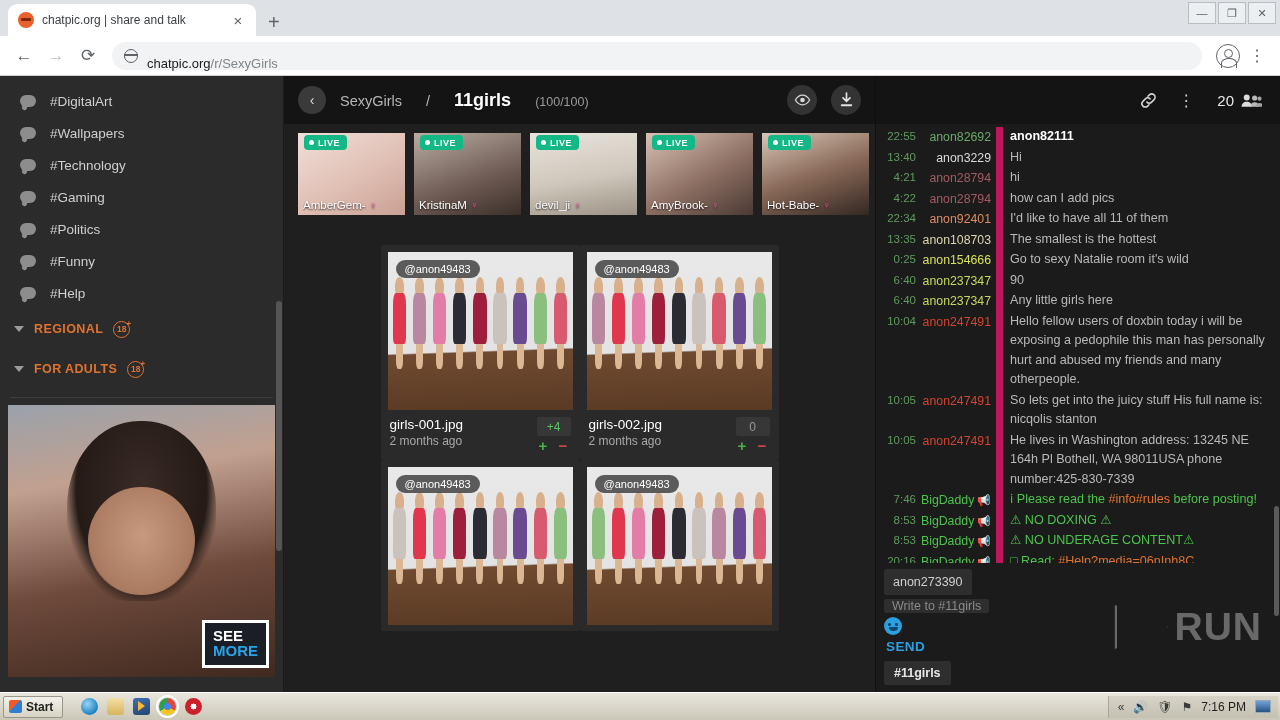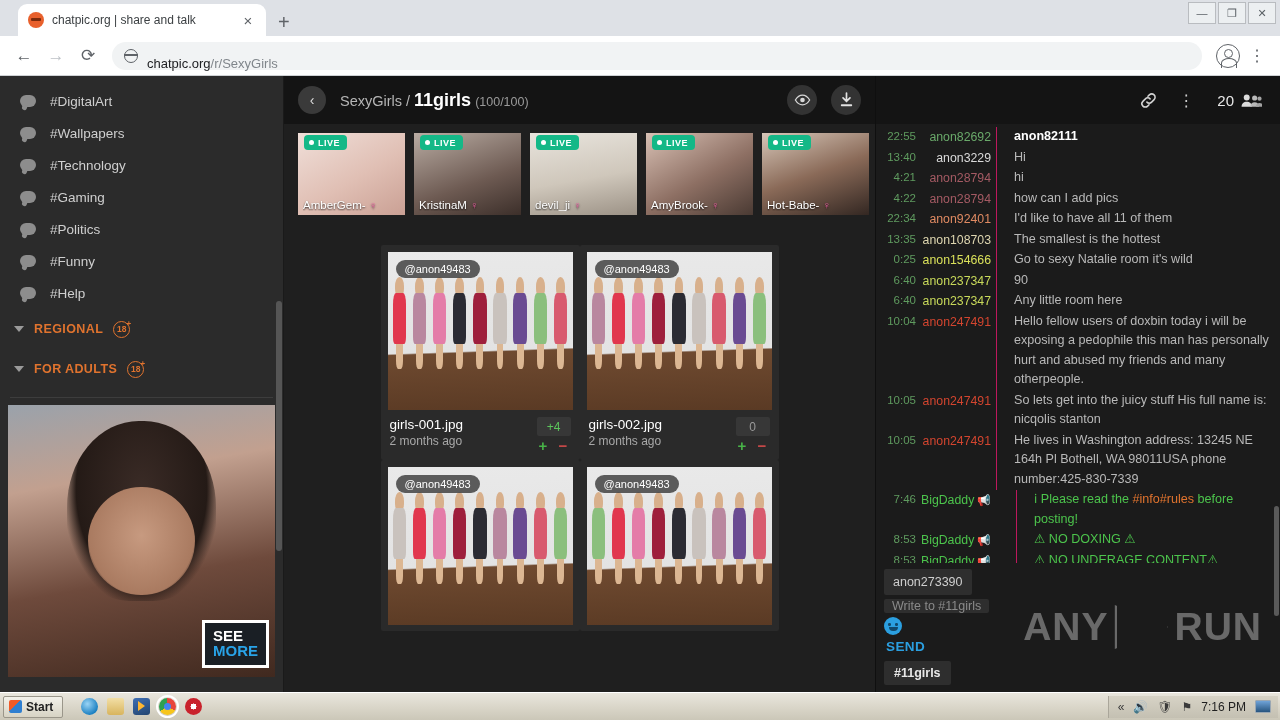--- a/index.html
+++ b/index.html
@@ -12,21 +12,21 @@
 
   
   .browser { width: 1280px; height: 720px; display: flex; flex-direction: column; }
 
   .tabstrip {
     height: 36px; background: #dee1e6; display: flex; align-items: flex-end;
     position: relative; flex: none;
   }
   .tab {
     display: flex; align-items: center; gap: 8px;
-    height: 32px; width: 248px; margin-left: 18px;
+    height: 32px; width: 248px; margin-left: 8px;
     background: #fff; border-radius: 9px 9px 0 0; padding: 0 10px;
   }
   .favicon {
     width: 16px; height: 16px; border-radius: 50%;
     background: #e8602c; flex: none; position: relative;
   }
   .favicon::after {
     content: ""; position: absolute; left: 3px; top: 6px;
     width: 10px; height: 3px; background: #7a2a0c; border-radius: 1px;
   }
@@ -171,21 +171,21 @@
 
   .g-header {
     height: 48px; background: #141414; display: flex; align-items: center;
     padding: 0 14px; gap: 14px; flex: none;
   }
   .back-btn {
     width: 28px; height: 28px; border-radius: 50%; background: #3a3a3a;
     color: #ddd; font-size: 14px; display: flex; align-items: center;
     justify-content: center; cursor: pointer; flex: none;
   }
-  .crumb { display: flex; align-items: baseline; gap: 4px; flex: 1; }
+  .crumb { display: flex; align-items: baseline; gap: 24px; flex: 1; }
   .crumb-parent { font-size: 14.5px; color: #b6b6b6; }
   .crumb-sep { font-size: 14.5px; color: #b6b6b6; }
   .crumb-cur { font-size: 18px; font-weight: bold; color: #fff; }
   .crumb-count { font-size: 12.5px; color: #9a9a9a; }
   .round-btn {
     width: 30px; height: 30px; border-radius: 50%; background: #333;
     display: flex; align-items: center; justify-content: center;
     cursor: pointer; flex: none;
   }
 
@@ -296,25 +296,25 @@
   .msg { display: flex; align-items: flex-start; font-size: 12.6px; line-height: 1.55; padding: 0 2px; }
   .msg-time {
     width: 42px; flex: none; text-align: right; padding-right: 4px;
     color: #5f9b5f; font-size: 11.5px; padding-top: 1px;
   }
   .msg-user {
     width: 76px; flex: none; text-align: right; padding-right: 5px;
     white-space: nowrap; overflow: hidden; font-size: 12.3px; padding-top: 1px;
   }
   .msg-body {
-    flex: 1; color: #b9b9b9; border-left: 1px solid #be185d;
-    padding-left: 17px; padding-bottom: 1px; word-wrap: break-word;
+    flex: 1; color: #b9b9b9; border-left: 7px solid #be185d;
+    padding-left: 7px; padding-bottom: 1px; word-wrap: break-word;
   }
   .msg-body.self { color: #fff; font-weight: bold; }
-  .msg-body.admin { color: #4cc44c; margin-left: 20px; }
+  .msg-body.admin { color: #4cc44c; }
   .msg-body .hl { color: #e0732e; }
   .megaphone { color: #3dbf3d; font-size: 11px; margin-left: 3px; }
 
   .chat-input-wrap { flex: none; background: #1b1b1b; padding: 6px 8px 7px 8px; }
   .chat-row { display: flex; align-items: flex-start; gap: 4px; flex-direction: column; }
   .nick {
     background: #2e2e2e; color: #cfcfcf; font-size: 12.5px;
     padding: 6px 9px; border-radius: 2px; white-space: nowrap; cursor: pointer;
   }
   .chat-field {
@@ -812,21 +812,21 @@
             <span class="msg-body">Go to sexy Natalie room it's wild</span>
           </div>
           <div class="msg">
             <span class="msg-time">6:40</span>
             <span class="msg-user" style="color: rgb(200, 217, 90);">anon237347</span>
             <span class="msg-body">90</span>
           </div>
           <div class="msg">
             <span class="msg-time">6:40</span>
             <span class="msg-user" style="color: rgb(200, 217, 90);">anon237347</span>
-            <span class="msg-body">Any little room here</span>
+            <span class="msg-body">Any little girls here</span>
           </div>
           <div class="msg">
             <span class="msg-time">10:04</span>
             <span class="msg-user" style="color: rgb(211, 69, 47);">anon247491</span>
             <span class="msg-body">Hello fellow users of doxbin today i will be exposing a pedophile this man has personally hurt and abused my friends and many otherpeople.</span>
           </div>
           <div class="msg">
             <span class="msg-time">10:05</span>
             <span class="msg-user" style="color: rgb(211, 69, 47);">anon247491</span>
             <span class="msg-body">So lets get into the juicy stuff  His full name is: nicqolis stanton</span>
@@ -868,21 +868,20 @@
           <span class="send">SEND</span>
         </div>
         <div class="tagline">
           <span class="tag-chip">#11girls</span>
         </div>
       </div>
       <div class="chat-scroll"></div>
     </div>
 
     <div class="watermark">
-      <span class="wm-text">ANY</span>
       <span class="wm-play"></span>
       <span class="wm-text">RUN</span>
     </div>
   </div>
 
   <div class="taskbar">
     <div class="start">
       <span class="start-flag"></span>
       <span class="start-text">Start</span>
     </div>

